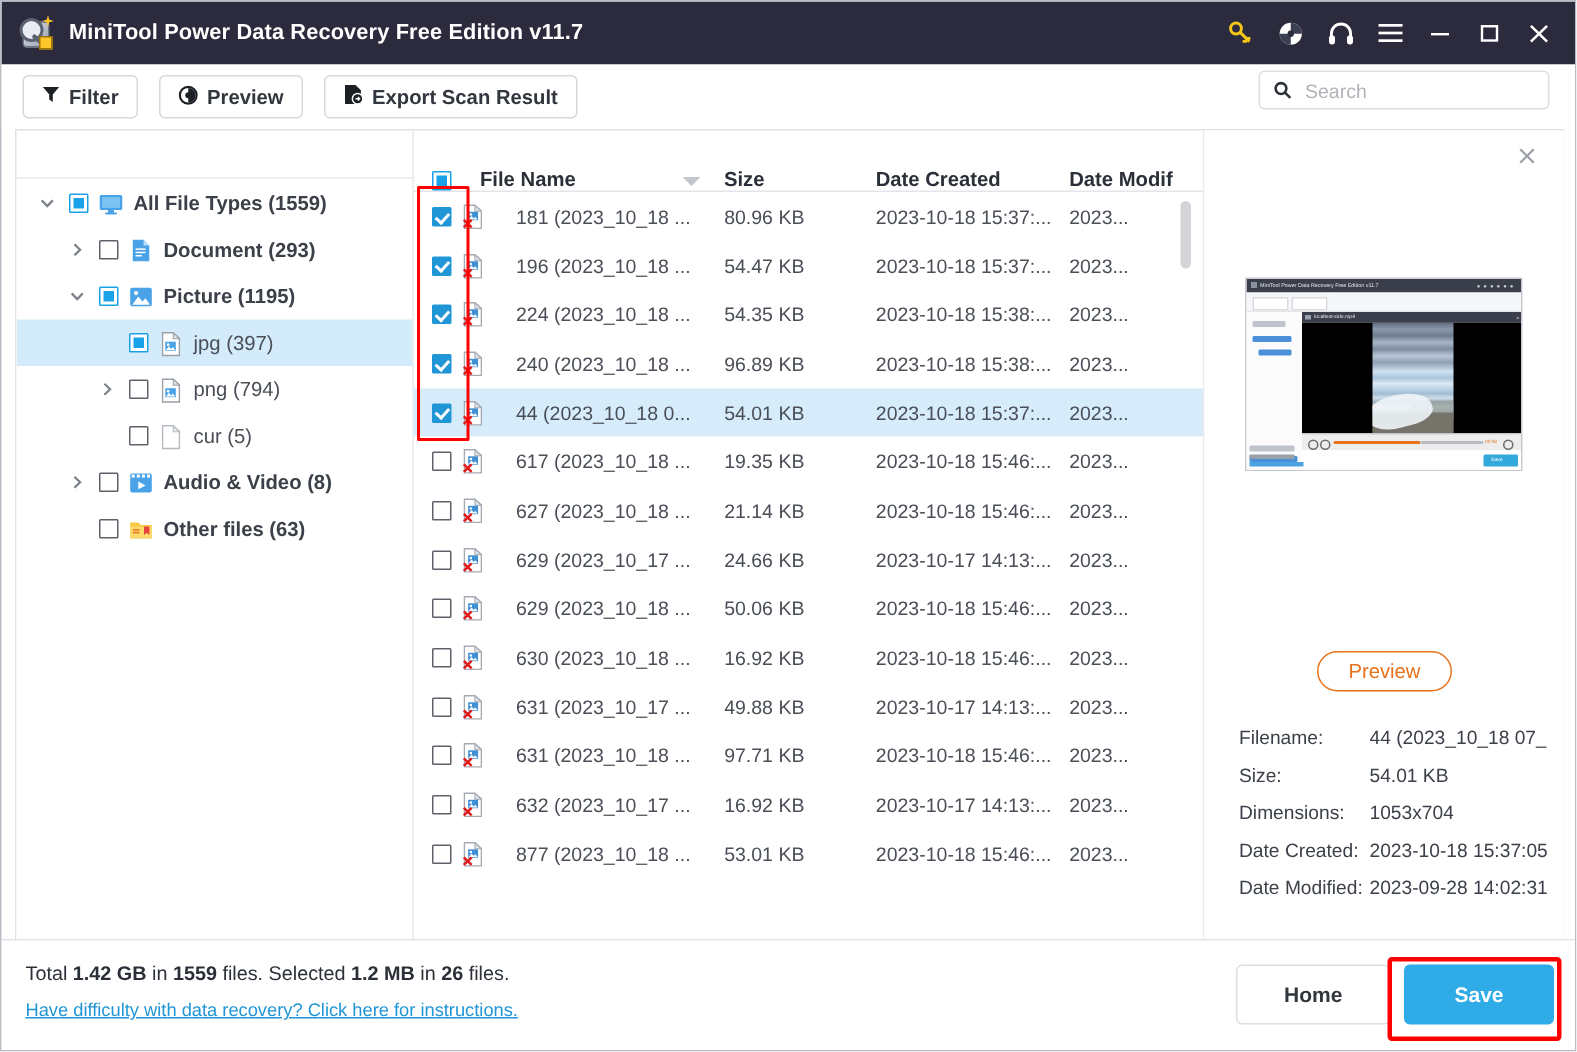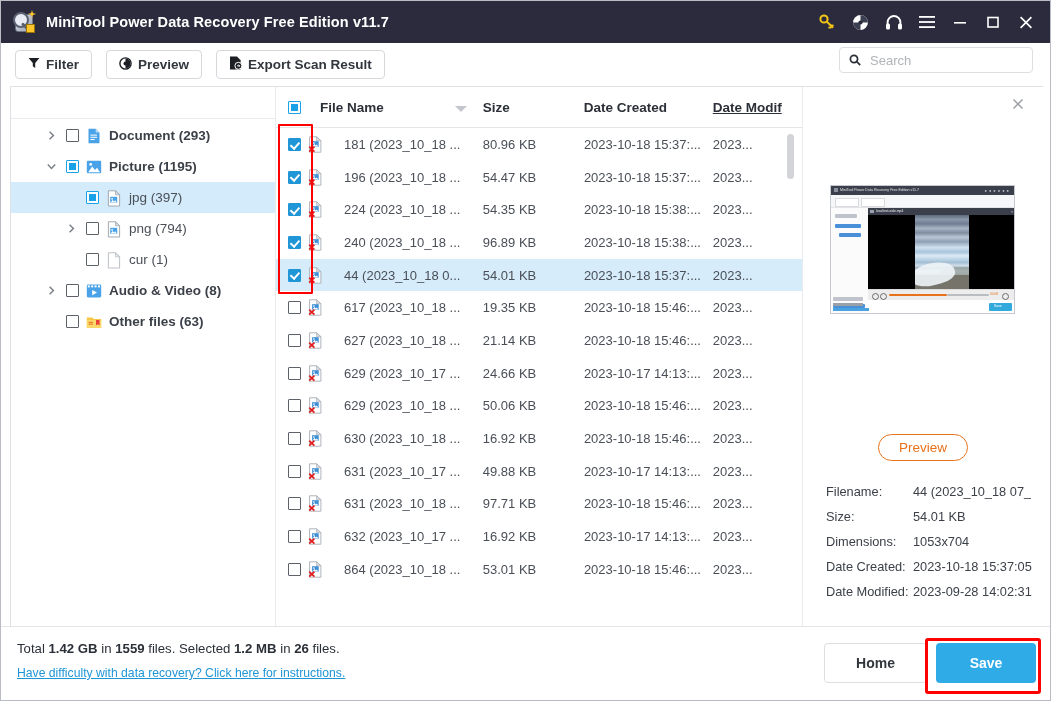--- a/index.html
+++ b/index.html
@@ -128,29 +128,29 @@
   .tree-lbl.plain{font-weight:normal;color:#4a4f57;}
 
   
   .vdiv{position:absolute;left:264px;top:0;width:1px;height:540px;background:#e8eaed;}
 
   
   .filelist{
     position:absolute;left:265px;top:0;width:526px;height:540px;overflow:hidden;
   }
   .fl-head{
-    position:relative;height:40px;display:flex;align-items:center;
+    position:relative;height:40px;display:flex;align-items:flex-end;
     font-size:13.5px;font-weight:bold;color:#2b3038;
     border-bottom:1px solid #e3e5e9;
   }
   .fl-head .hcb{margin-left:12px;}
   .col-name{width:176px;padding-left:12px;position:relative;box-sizing:border-box;}
   .col-size{width:102px;box-sizing:border-box;}
   .col-dc{width:130px;box-sizing:border-box;}
-  .col-dm{width:90px;box-sizing:border-box;text-decoration:underline;}
+  .col-dm{width:90px;box-sizing:border-box;}
   .sort-caret{
     position:absolute;right:16px;top:6px;width:0;height:0;
     border-left:6px solid transparent;border-right:6px solid transparent;
     border-top:6px solid #c3c7cd;
   }
   .fl-body{position:relative;}
   .fl-row{
     height:32.7px;display:flex;align-items:center;font-size:13px;color:#4a4f57;
     cursor:default;white-space:nowrap;
   }
@@ -396,20 +396,36 @@
 
   <div class="content">
 
     <div class="tabs-underline"></div>
     <div class="tabs">
       <div class="tab">Path</div>
       <div class="tab active">Type</div>
     </div>
 
     <div class="tree" id="tree">
+        <div class="tree-row" style="padding-left: 12px;">
+          <span class="twisty">
+            <svg width="11" height="11" viewBox="0 0 11 11">
+              <polyline points="1.8,3.6 5.5,7.4 9.2,3.6" fill="none" stroke="#7b8089" stroke-width="1.5"></polyline>
+            </svg>
+          </span>
+          <span style="display: inline-block; width: 7px; flex: 0 0 auto;"></span>
+          <span class="cb part"></span>
+          <span class="ticon"><svg width="16" height="16" viewBox="0 0 16 16">
+              <rect x="0.5" y="2" width="15" height="10" rx="1" fill="#4aa3e8"></rect>
+              <rect x="2" y="3.4" width="12" height="7.2" fill="#7cc2f2"></rect>
+              <rect x="6" y="12" width="4" height="2" fill="#4aa3e8"></rect>
+              <rect x="4" y="13.6" width="8" height="1.4" rx="0.7" fill="#4aa3e8"></rect>
+            </svg></span>
+          <span class="tree-lbl">All File Types (1559)</span>
+        </div>
         <div class="tree-row" style="padding-left: 32px;">
           <span class="twisty">
             <svg width="11" height="11" viewBox="0 0 11 11">
               <polyline points="3.6,1.8 7.4,5.5 3.6,9.2" fill="none" stroke="#7b8089" stroke-width="1.5"></polyline>
             </svg>
           </span>
           <span style="display: inline-block; width: 7px; flex: 0 0 auto;"></span>
           <span class="cb"></span>
           <span class="ticon"><svg width="16" height="16" viewBox="0 0 16 16">
               <path d="M2.5 0.8 h7.2 L13.5 4.6 V15.2 H2.5 Z" fill="#4aa3e8"></path>
@@ -468,21 +484,21 @@
           <span class="tree-lbl plain">png (794)</span>
         </div>
         <div class="tree-row" style="padding-left: 52px;">
           <span class="twisty empty"></span>
           <span style="display: inline-block; width: 7px; flex: 0 0 auto;"></span>
           <span class="cb"></span>
           <span class="ticon"><svg width="16" height="17" viewBox="0 0 16 17">
               <path d="M2.4 0.8 h7.1 L13.6 4.6 V16 H2.4 Z" fill="#ffffff" stroke="#b5bac1" stroke-width="0.9"></path>
               <path d="M9.5 0.9 L13.5 4.8 H9.5 Z" fill="#e6e9ed" stroke="#b5bac1" stroke-width="0.7"></path>
             </svg></span>
-          <span class="tree-lbl plain">cur (1)</span>
+          <span class="tree-lbl plain">cur (5)</span>
         </div>
         <div class="tree-row" style="padding-left: 32px;">
           <span class="twisty">
             <svg width="11" height="11" viewBox="0 0 11 11">
               <polyline points="3.6,1.8 7.4,5.5 3.6,9.2" fill="none" stroke="#7b8089" stroke-width="1.5"></polyline>
             </svg>
           </span>
           <span style="display: inline-block; width: 7px; flex: 0 0 auto;"></span>
           <span class="cb"></span>
           <span class="ticon"><svg width="16" height="16" viewBox="0 0 16 16">
@@ -767,21 +783,21 @@
                 <path d="M1.6 0.8 h7 L12.9 4.6 V16.2 H1.6 Z" fill="#ffffff" stroke="#a6abb3" stroke-width="0.9"></path>
                 <path d="M8.6 0.9 L12.8 4.8 H8.6 Z" fill="#e0e4e9" stroke="#a6abb3" stroke-width="0.7"></path>
                 <rect x="4.1" y="5.2" width="6.6" height="5.6" fill="#3f8fd4"></rect>
                 <circle cx="5.9" cy="7" r="0.85" fill="#ffffff"></circle>
                 <path d="M4.4 10.4 L6.4 8 L7.8 9.6 L8.8 8.5 L10.4 10.4 Z" fill="#ffffff"></path>
                 <g stroke="#e01b1b" stroke-width="1.7">
                   <line x1="1.2" y1="10.6" x2="6.4" y2="15.6"></line>
                   <line x1="6.4" y1="10.6" x2="1.2" y2="15.6"></line>
                 </g>
               </svg></span>
-            <span class="cname">864 (2023_10_18 ...</span>
+            <span class="cname">877 (2023_10_18 ...</span>
             <span class="csize">53.01 KB</span>
             <span class="cdc">2023-10-18 15:46:...</span>
             <span class="cdm">2023...</span>
           </div>
         </div>
       <div class="tbl-scroll">
         <div class="tbl-thumb"></div>
       </div>
       <div class="redbox" style="left:2px;top:37px;width:31px;height:166px;"></div>
     </div>

